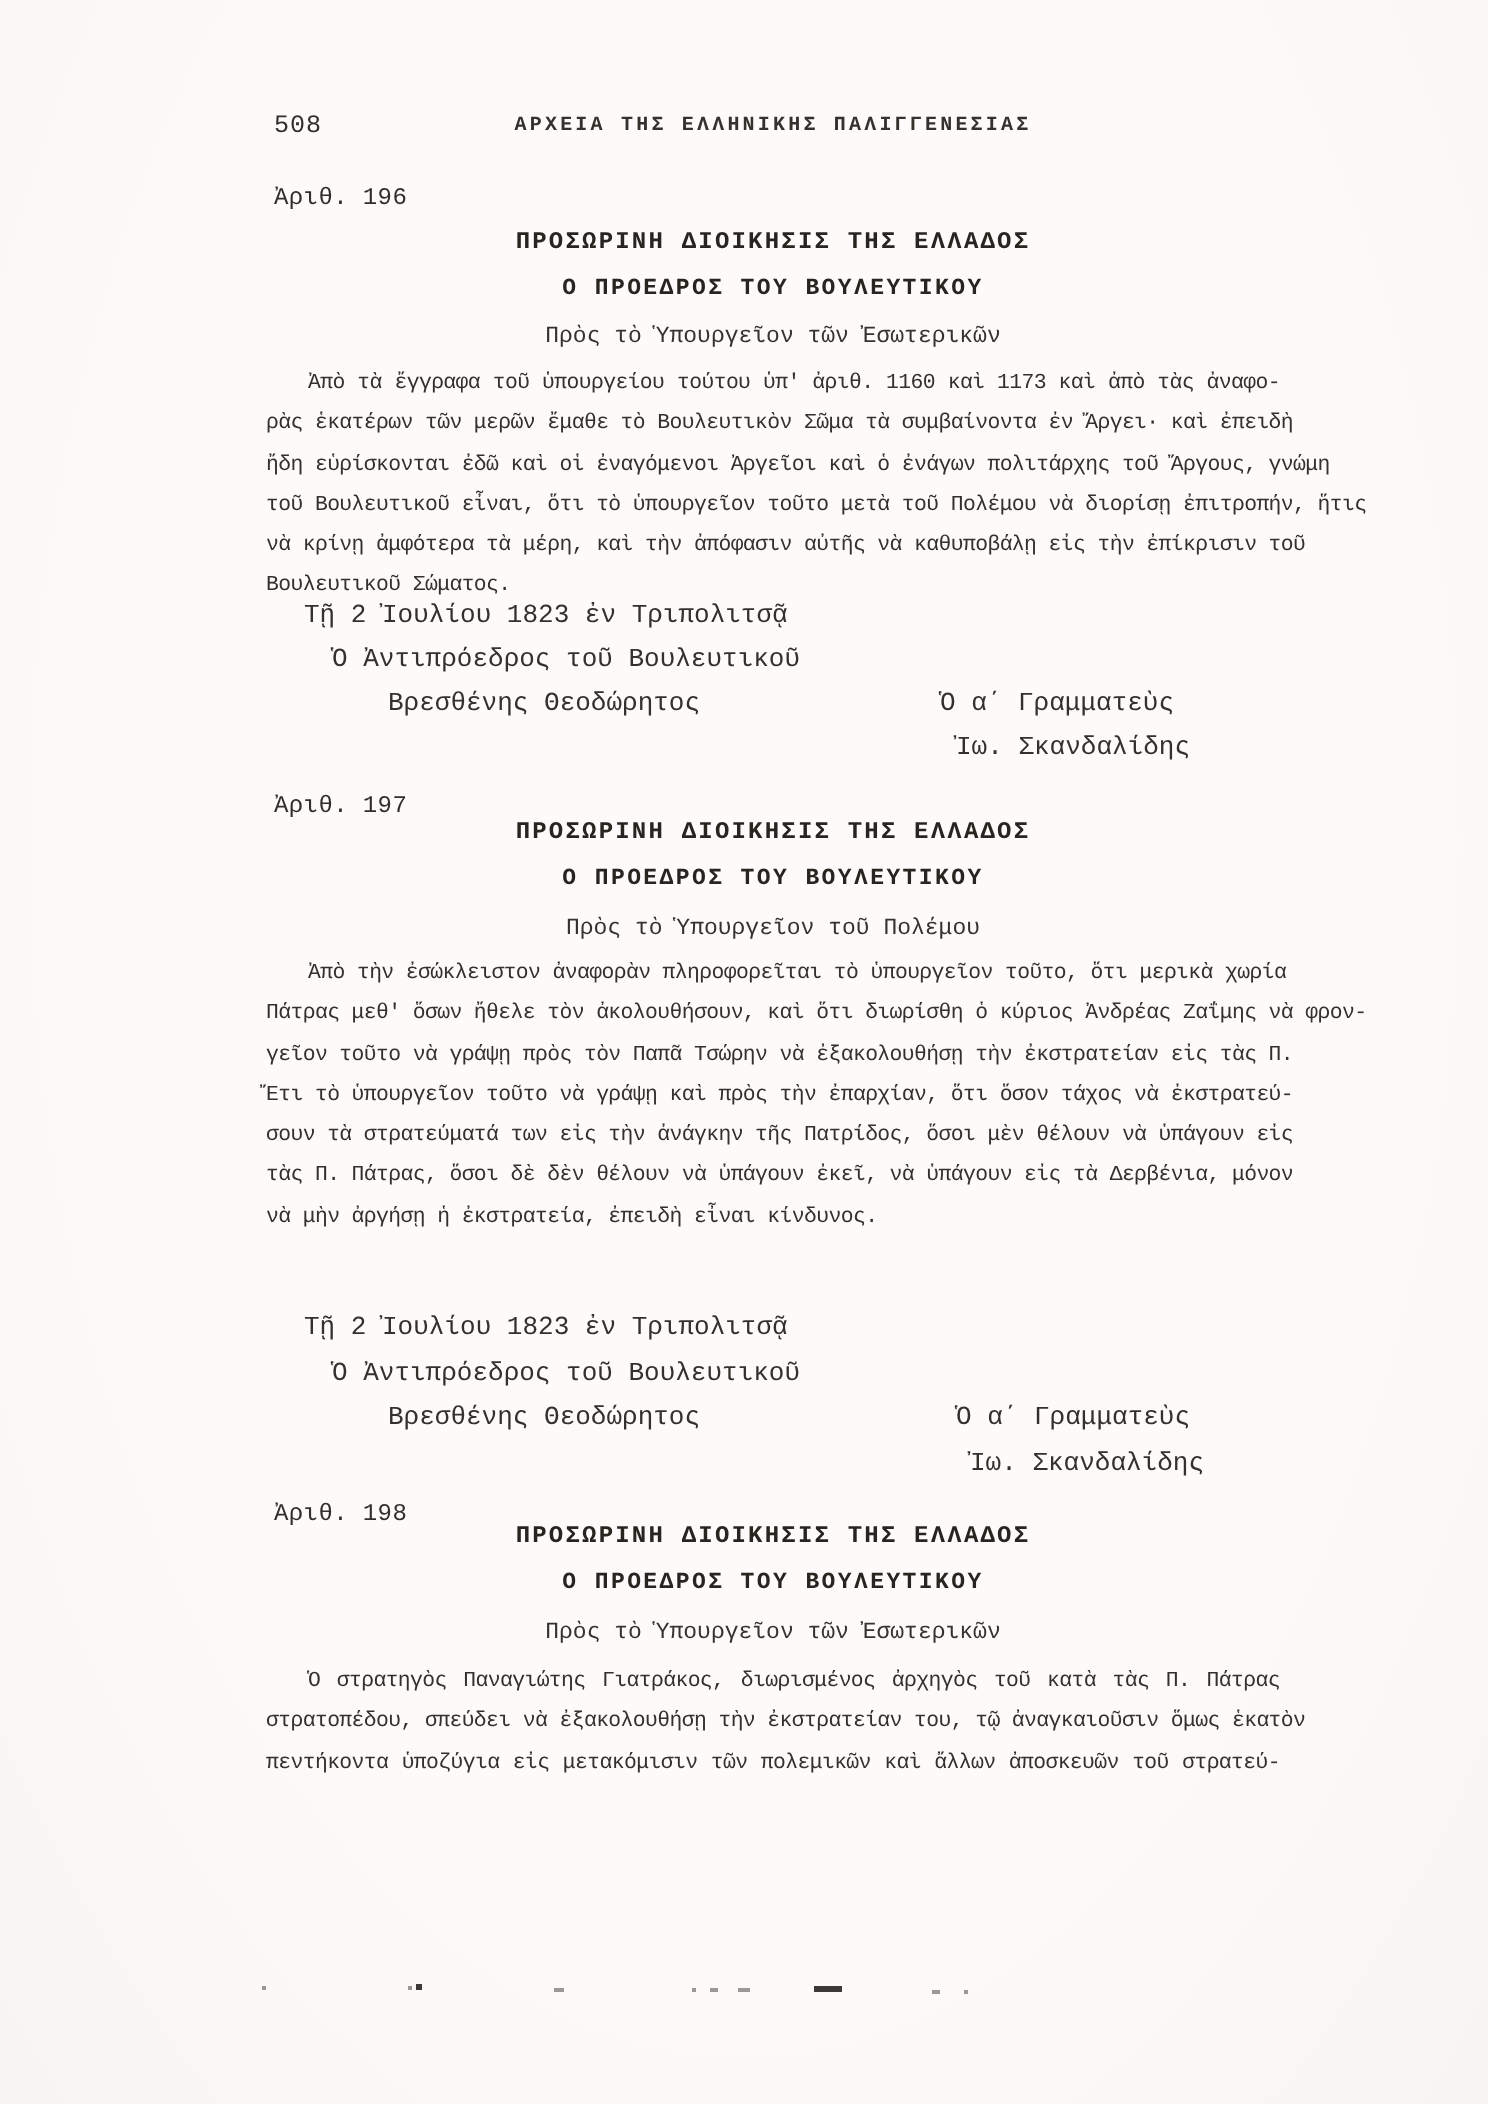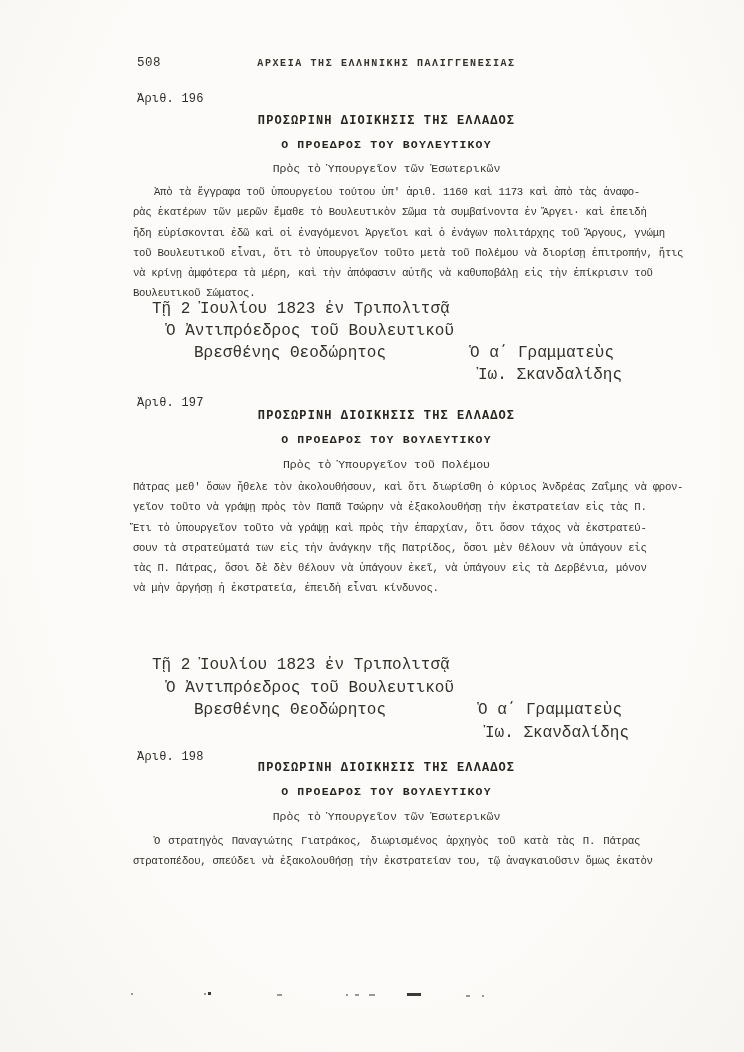--- a/index.html
+++ b/index.html
@@ -20,21 +20,21 @@
   .h-issuer{font-size:11.5px;font-weight:700;letter-spacing:1.2px;color:#272520;}
   .addr{font-size:11.5px;color:#35332e;}
   .bodyblock{left:133px;width:507px;}
   .bl{
     font-size:10.7px;letter-spacing:-0.3px;line-height:20.3px;
     white-space:nowrap;text-align:justify;text-align-last:justify;
     color:#33312c;
   }
   .bl.ind{text-indent:21px;}
   .bl.lastline{text-align-last:left;}
-  .sig{font-size:16px;color:#33312c;}
+  .sig{font-size:13px;color:#33312c;}
   .sp{position:absolute;background:#9a9894;}
   .sp.dark{background:#3c3a36;}
 </style>
 </head>
 <body>
 
 <div class="page">
 
   <div class="abs pagenum">508</div>
   <div class="abs col center running-head" style="top:58px;">ΑΡΧΕΙΑ ΤΗΣ ΕΛΛΗΝΙΚΗΣ ΠΑΛΙΓΓΕΝΕΣΙΑΣ</div>
@@ -58,20 +58,21 @@
   <div class="abs sig" style="left:194px;top:344px;">Βρεσθένης Θεοδώρητος</div>
   <div class="abs sig" style="left:470px;top:344px;">Ὁ α΄ Γραμματεὺς</div>
   <div class="abs sig" style="left:478px;top:366px;">Ἰω. Σκανδαλίδης</div>
 
   <div class="abs docnum" style="top:396px;">Ἀριθ. 197</div>
   <div class="abs col center h-admin" style="top:409px;">ΠΡΟΣΩΡΙΝΗ ΔΙΟΙΚΗΣΙΣ ΤΗΣ ΕΛΛΑΔΟΣ</div>
   <div class="abs col center h-issuer" style="top:433px;">Ο ΠΡΟΕΔΡΟΣ ΤΟΥ ΒΟΥΛΕΥΤΙΚΟΥ</div>
   <div class="abs col center addr" style="top:458px;">Πρὸς τὸ Ὑπουργεῖον τοῦ Πολέμου</div>
 
   <div class="abs bodyblock" style="top:477px;">
+    <div class="bl ind">Ἀπὸ τὴν ἐσώκλειστον ἀναφορὰν πληροφορεῖται τὸ ὑπουργεῖον τοῦτο, ὅτι μερικὰ χωρία</div>
     <div class="bl">Πάτρας μεθ' ὅσων ἤθελε τὸν ἀκολουθήσουν, καὶ ὅτι διωρίσθη ὁ κύριος Ἀνδρέας Ζαΐμης νὰ φρον-</div>
     <div class="bl">γεῖον τοῦτο νὰ γράψῃ πρὸς τὸν Παπᾶ Τσώρην νὰ ἐξακολουθήσῃ τὴν ἐκστρατείαν εἰς τὰς Π.</div>
     <div class="bl">Ἔτι τὸ ὑπουργεῖον τοῦτο νὰ γράψῃ καὶ πρὸς τὴν ἐπαρχίαν, ὅτι ὅσον τάχος νὰ ἐκστρατεύ-</div>
     <div class="bl">σουν τὰ στρατεύματά των εἰς τὴν ἀνάγκην τῆς Πατρίδος, ὅσοι μὲν θέλουν νὰ ὑπάγουν εἰς</div>
     <div class="bl">τὰς Π. Πάτρας, ὅσοι δὲ δὲν θέλουν νὰ ὑπάγουν ἐκεῖ, νὰ ὑπάγουν εἰς τὰ Δερβένια, μόνον</div>
     <div class="bl lastline">νὰ μὴν ἀργήσῃ ἡ ἐκστρατεία, ἐπειδὴ εἶναι κίνδυνος.</div>
   </div>
 
   <div class="abs sig" style="left:152px;top:656px;">Τῇ 2 Ἰουλίου 1823 ἐν Τριπολιτσᾷ</div>
   <div class="abs sig" style="left:166px;top:679px;">Ὁ Ἀντιπρόεδρος τοῦ Βουλευτικοῦ</div>
@@ -80,20 +81,21 @@
   <div class="abs sig" style="left:485px;top:724px;">Ἰω. Σκανδαλίδης</div>
 
   <div class="abs docnum" style="top:750px;">Ἀριθ. 198</div>
   <div class="abs col center h-admin" style="top:761px;">ΠΡΟΣΩΡΙΝΗ ΔΙΟΙΚΗΣΙΣ ΤΗΣ ΕΛΛΑΔΟΣ</div>
   <div class="abs col center h-issuer" style="top:785px;">Ο ΠΡΟΕΔΡΟΣ ΤΟΥ ΒΟΥΛΕΥΤΙΚΟΥ</div>
   <div class="abs col center addr" style="top:810px;">Πρὸς τὸ Ὑπουργεῖον τῶν Ἐσωτερικῶν</div>
 
   <div class="abs bodyblock" style="top:831px;">
     <div class="bl ind">Ὁ στρατηγὸς Παναγιώτης Γιατράκος, διωρισμένος ἀρχηγὸς τοῦ κατὰ τὰς Π. Πάτρας</div>
     <div class="bl">στρατοπέδου, σπεύδει νὰ ἐξακολουθήσῃ τὴν ἐκστρατείαν του, τῷ ἀναγκαιοῦσιν ὅμως ἑκατὸν</div>
+    <div class="bl">πεντήκοντα ὑποζύγια εἰς μετακόμισιν τῶν πολεμικῶν καὶ ἄλλων ἀποσκευῶν τοῦ στρατεύ-</div>
   </div>
 
   <div class="sp" style="left:131px;top:993px;width:2px;height:2px;"></div>
   <div class="sp" style="left:204px;top:993px;width:2px;height:2px;"></div>
   <div class="sp dark" style="left:208px;top:992px;width:3px;height:3px;"></div>
   <div class="sp" style="left:277px;top:994px;width:5px;height:2px;"></div>
   <div class="sp" style="left:346px;top:994px;width:2px;height:2px;"></div>
   <div class="sp" style="left:355px;top:994px;width:4px;height:2px;"></div>
   <div class="sp" style="left:369px;top:994px;width:6px;height:2px;"></div>
   <div class="sp dark" style="left:407px;top:993px;width:14px;height:3px;"></div>

